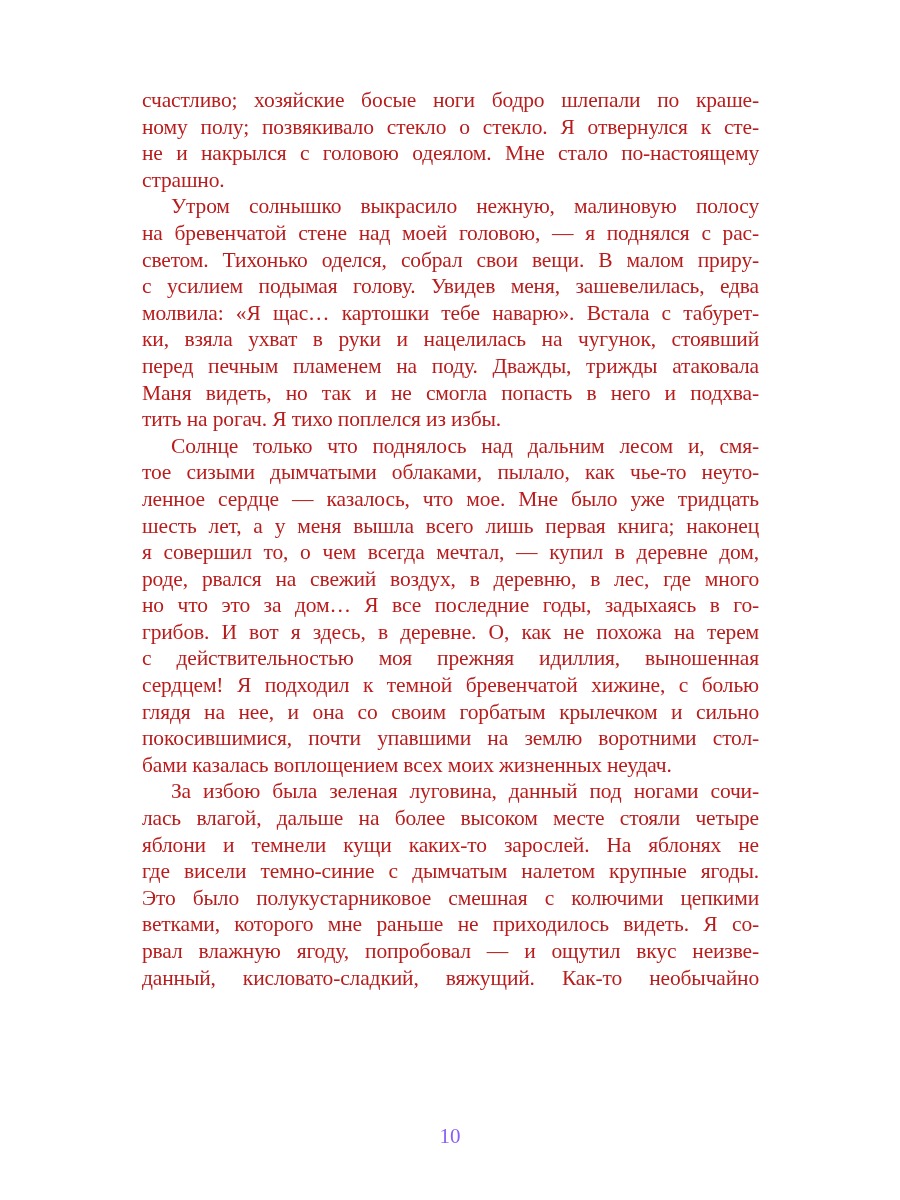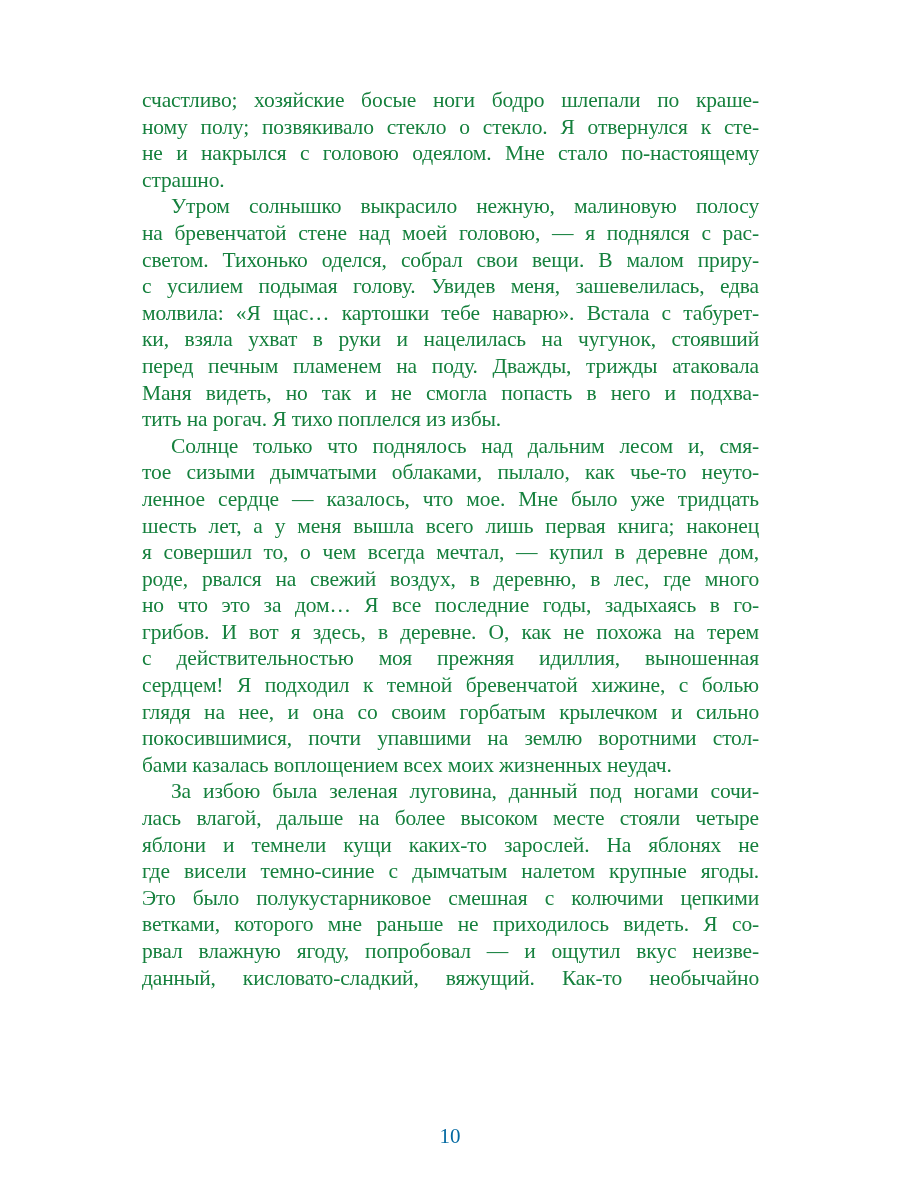--- a/index.html
+++ b/index.html
@@ -18,41 +18,41 @@
       left: 142px;
       top: 87px;
       width: 617px;
     }
     .line {
       display: block;
       height: 26.6px;
       line-height: 26.6px;
       font-family: "Liberation Serif", "DejaVu Serif", serif;
       font-size: 21.5px;
-      color: #15803d;
+      color: #b91c1c;
       white-space: nowrap;
       text-align: justify;
       text-align-last: justify;
       letter-spacing: -0.15px;
     }
     .line.last {
       text-align-last: left;
     }
     .line.indent {
       padding-left: 29px;
     }
     .page-number {
       position: absolute;
       left: 0;
       width: 900px;
       top: 1124px;
       text-align: center;
       font-family: "Liberation Serif", "DejaVu Serif", serif;
       font-size: 21px;
-      color: #0369a1;
+      color: #8b5cf6;
     }
   </style>
 </head>
 <body>
 
 <div class="page">
 
   <div>
     <span class="line">счастливо; хозяйские босые ноги бодро шлепали по краше-</span>
     <span class="line">ному полу; позвякивало стекло о стекло. Я отвернулся к сте-</span>

